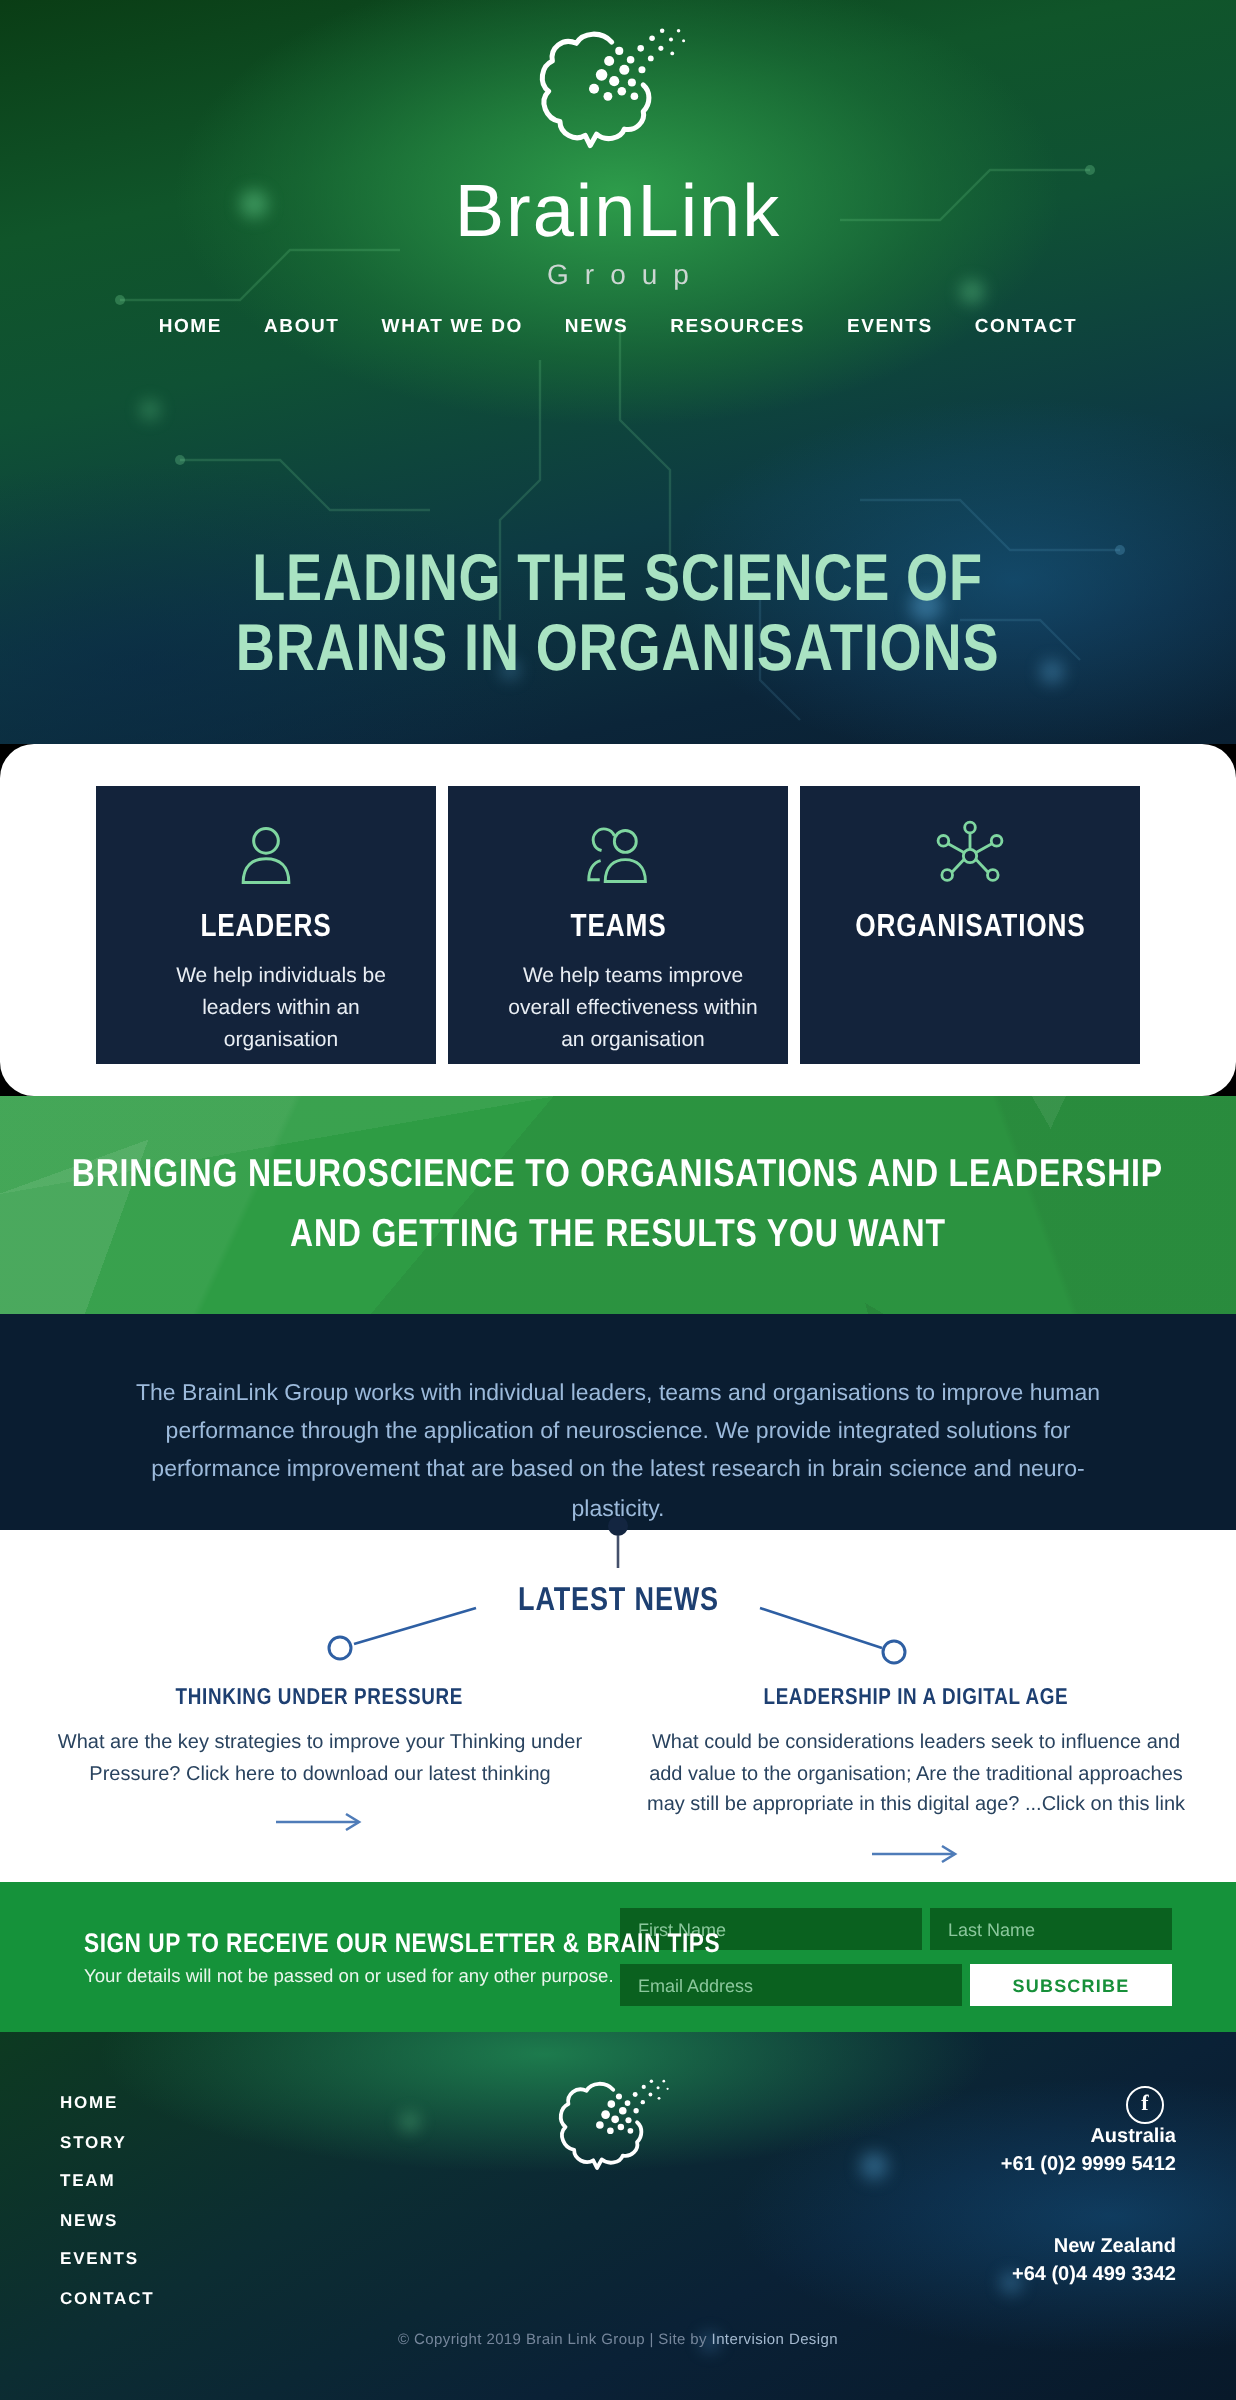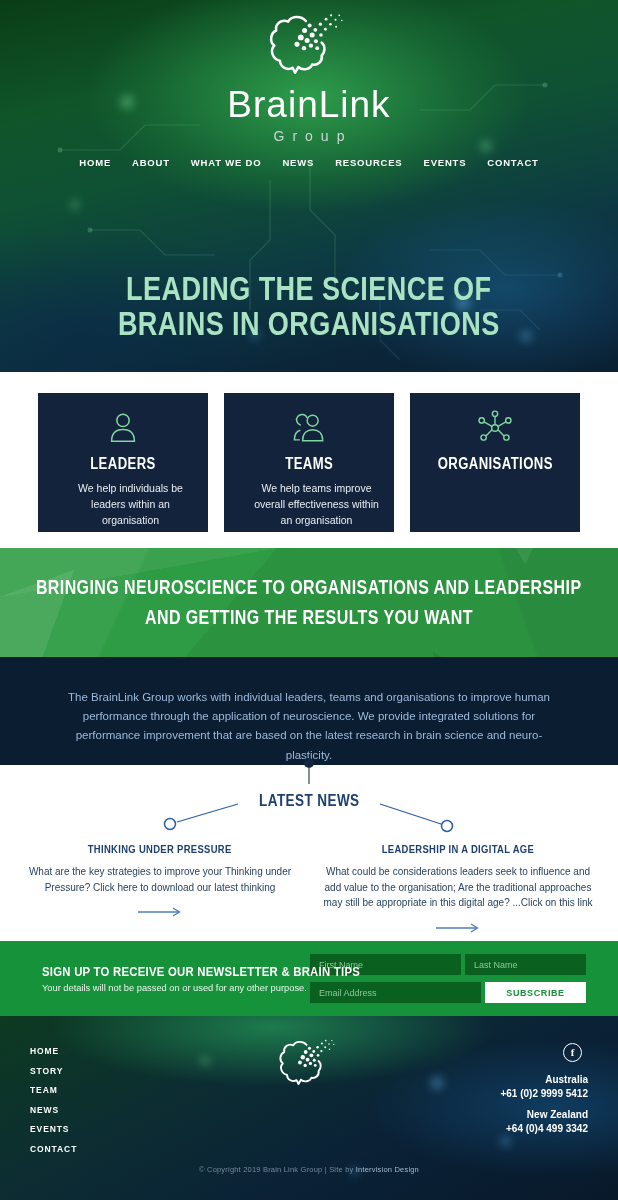--- a/index.html
+++ b/index.html
@@ -20,21 +20,21 @@
   .logo-brain { margin-top:12px; }
   .logo-title { margin-top:2px; font-size:37px; font-weight:400; color:#fff; letter-spacing:1px; }
   .logo-sub { margin-top:2px; font-size:14px; color:#ccd6d2; letter-spacing:8px; text-indent:8px; }
   .main-nav { margin-top:13px; display:flex; justify-content:center; gap:21px; }
   .main-nav a { color:#fff; font-size:9.5px; font-weight:bold; letter-spacing:.8px; text-decoration:none; cursor:pointer; }
   .headline { position:absolute; top:272px; width:100%; text-align:center; color:#a9e3c2; font-weight:bold; font-size:33px; line-height:1.05; letter-spacing:.5px; }
   .cond { display:inline-block; transform:scaleX(.82); transform-origin:center; white-space:nowrap; }
   .cond-left { display:inline-block; transform:scaleX(.84); transform-origin:left center; white-space:nowrap; }
 
   
-  .cards { width:618px; height:176px; background:#fff; display:flex; justify-content:center; gap:16px; padding-top:21px; }
+  .cards { width:618px; height:176px; background:#fff; display:flex; justify-content:center; gap:6px; padding-top:21px;border-radius:17px; }
   .card { width:170px; height:139px; background:#13233b; color:#fff; text-align:center; padding-top:15px; cursor:pointer; }
   .card .icon { height:40px; display:flex; align-items:center; justify-content:center; }
   .card h3 { margin-top:7px; font-size:16px; letter-spacing:.5px; }
   .card p { margin-top:8px; font-size:10.5px; line-height:1.5; color:#e9eef4; padding:0 12px;margin-left:15px; }
 
   
   .banner { width:618px; height:109px; display:flex; align-items:center; justify-content:center; text-align:center;
     background-color:#2e9c44;
     background-image:
       conic-gradient(from 200deg at 12% 20%, rgba(255,255,255,.09) 0 50deg, rgba(255,255,255,0) 50deg),
@@ -82,22 +82,22 @@
       radial-gradient(ellipse 58% 52% at 44% 6%, rgba(33,142,84,.8), rgba(33,142,84,0) 62%),
       radial-gradient(ellipse 45% 55% at 90% 50%, rgba(26,108,168,.38), rgba(26,108,168,0) 68%),
       linear-gradient(152deg, #0d3a21 0%, #0c2d32 34%, #0a2136 64%, #08192a 100%);
   }
   .f-nav { position:absolute; left:30px; top:30px; }
   .f-nav a { display:block; color:#fff; font-size:8.5px; font-weight:bold; letter-spacing:.9px; margin-bottom:9.5px; text-decoration:none; cursor:pointer; }
   .f-brain { position:absolute; left:0; top:22px; width:100%; text-align:center; }
   .f-right { position:absolute; right:30px; top:26px; text-align:right; color:#fff; }
   .fb-circle { display:inline-flex; align-items:center; justify-content:center; width:19px; height:19px; border:1.4px solid #fff; border-radius:50%; margin-right:6px; cursor:pointer; }
   .fb-circle span { font-size:11px; font-weight:bold; color:#fff; font-family:"Liberation Serif",serif; }
-  .f-contact { margin-top:11px; font-size:10px; font-weight:bold; line-height:1.45; }
-  .f-contact + .f-contact { margin-top:6px; }
+  .f-contact { font-size:10px; font-weight:bold; line-height:1.45; }
+  .f-contact + .f-contact { margin-top:26px; }
   .f-copy { position:absolute; bottom:26px; width:100%; text-align:center; font-size:7.5px; color:#76879c; letter-spacing:.2px; }
   .f-copy .credit { color:#a5bad0; cursor:pointer; }
 </style>
 </head>
 <body>
 
 <div id="page">
 
   <div class="hero">
     <svg class="circuit" width="618" height="372" viewBox="0 0 618 372">

